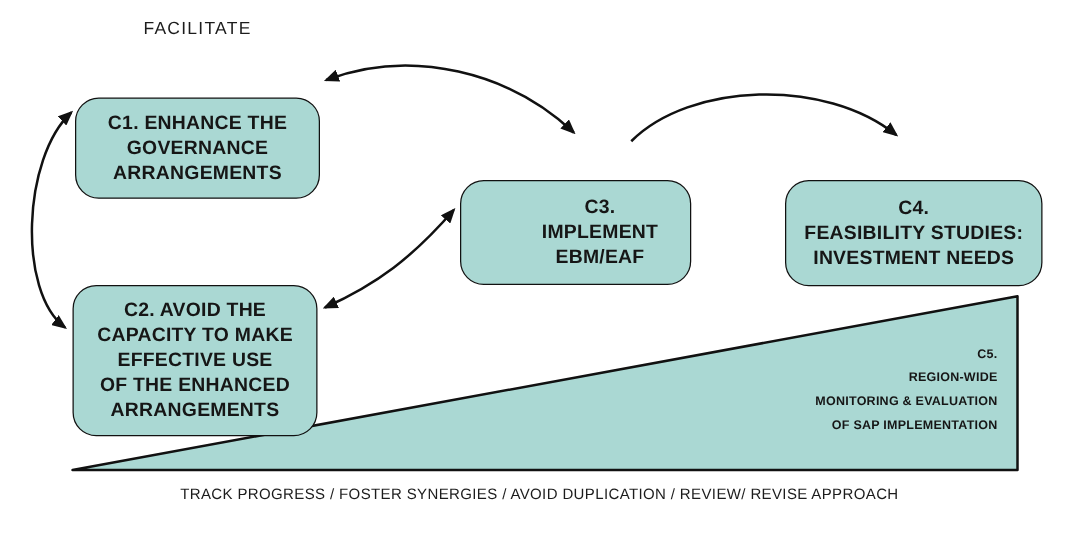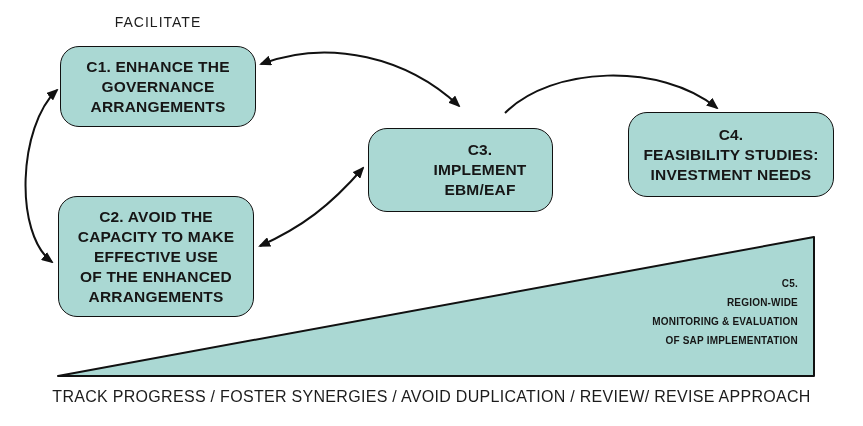--- a/index.html
+++ b/index.html
@@ -42,20 +42,21 @@
     align-items: center;
     justify-content: center;
     text-align: center;
     font-weight: bold;
     font-size: 15.5px;
     line-height: 20px;
     color: #161616;
     white-space: pre-line;
     box-sizing: border-box;
     letter-spacing: 0.2px;
+    margin-top: 32px;
   }
   .stage-label {
     position: absolute;
     text-align: center;
     font-size: 14px;
     letter-spacing: 1px;
     color: #1c1c1c;
     white-space: nowrap;
   }
   .c5-text {
@@ -70,21 +71,21 @@
     color: #161616;
     white-space: pre-line;
     letter-spacing: 0.2px;
   }
   .bottom-caption {
     position: absolute;
     left: 0;
     top: 388px;
     width: 863px;
     text-align: center;
-    font-size: 16px;
+    font-size: 12px;
     letter-spacing: 0.3px;
     color: #1c1c1c;
     white-space: nowrap;
   }
 </style>
 </head>
 <body>
 
 <div class="canvas">
 
@@ -112,21 +113,21 @@
 GOVERNANCE
 ARRANGEMENTS</div>
 
 
   <div class="box" style="left:58px; top:196px; width:196px; height:121px;">C2. AVOID THE
 CAPACITY TO MAKE
 EFFECTIVE USE
 OF THE ENHANCED
 ARRANGEMENTS</div>
 
-  <div class="box" style="left:368px; top:128px; width:185px; height:84px;padding-left:39px;">C3.
+  <div class="box" style="left:368px; top:112px; width:185px; height:84px;padding-left:39px;">C3.
 IMPLEMENT
 EBM/EAF</div>
 
 
   <div class="box" style="left:628px; top:112px; width:206px; height:85px;">C4.
 FEASIBILITY STUDIES:
 INVESTMENT NEEDS</div>
 
 
   <div class="c5-text">C5.

